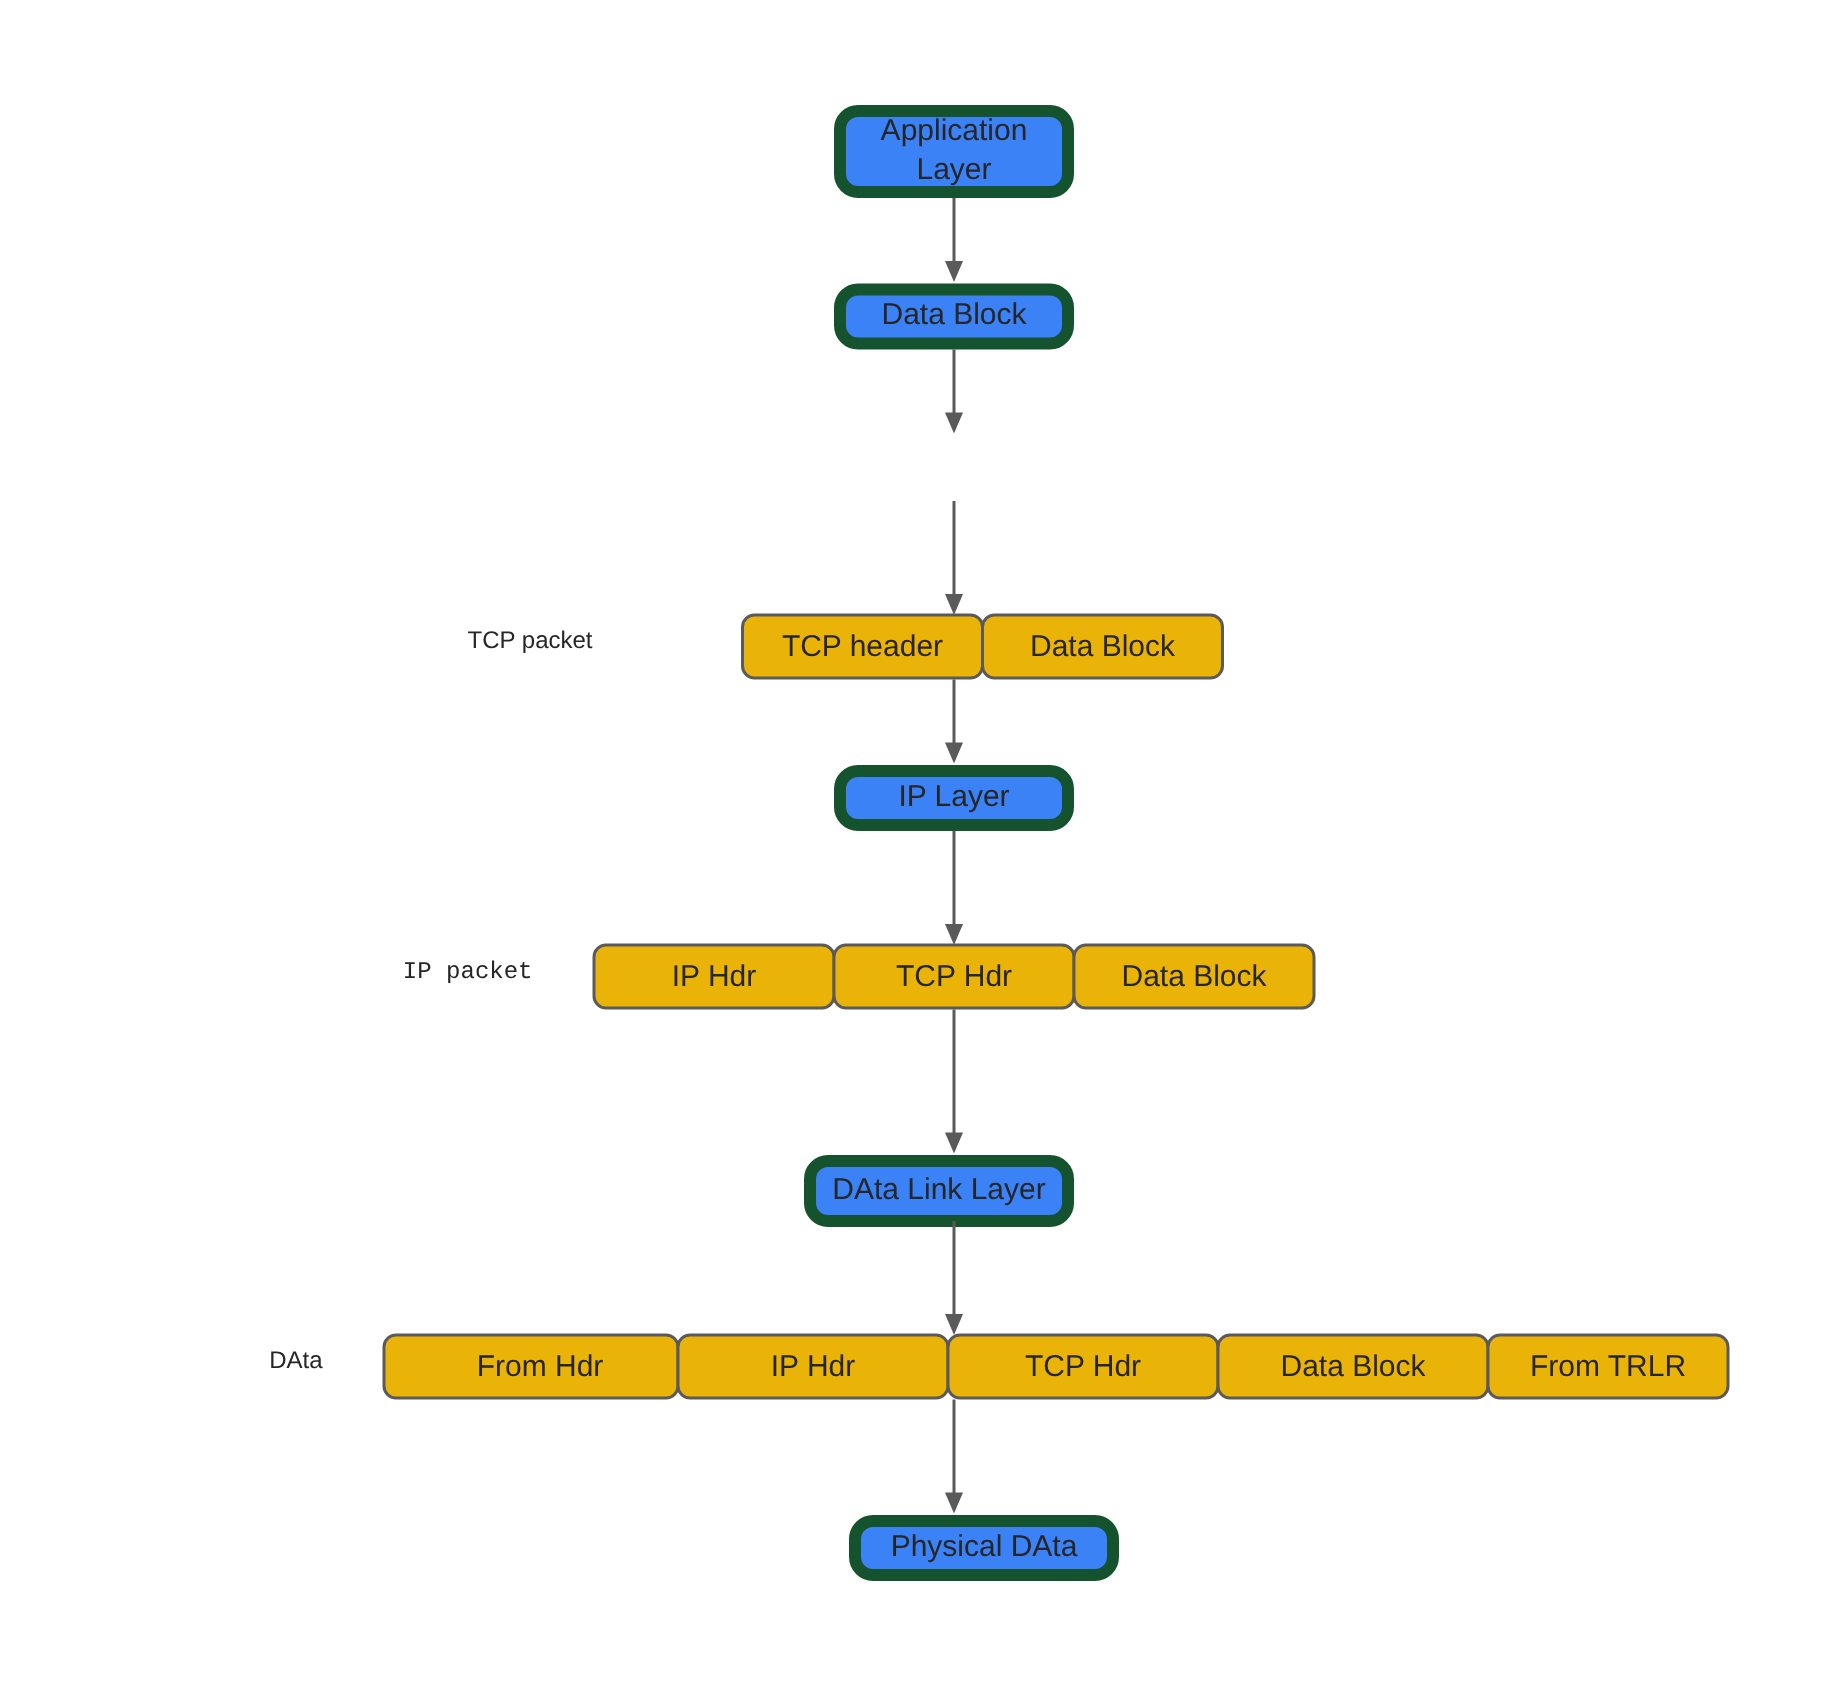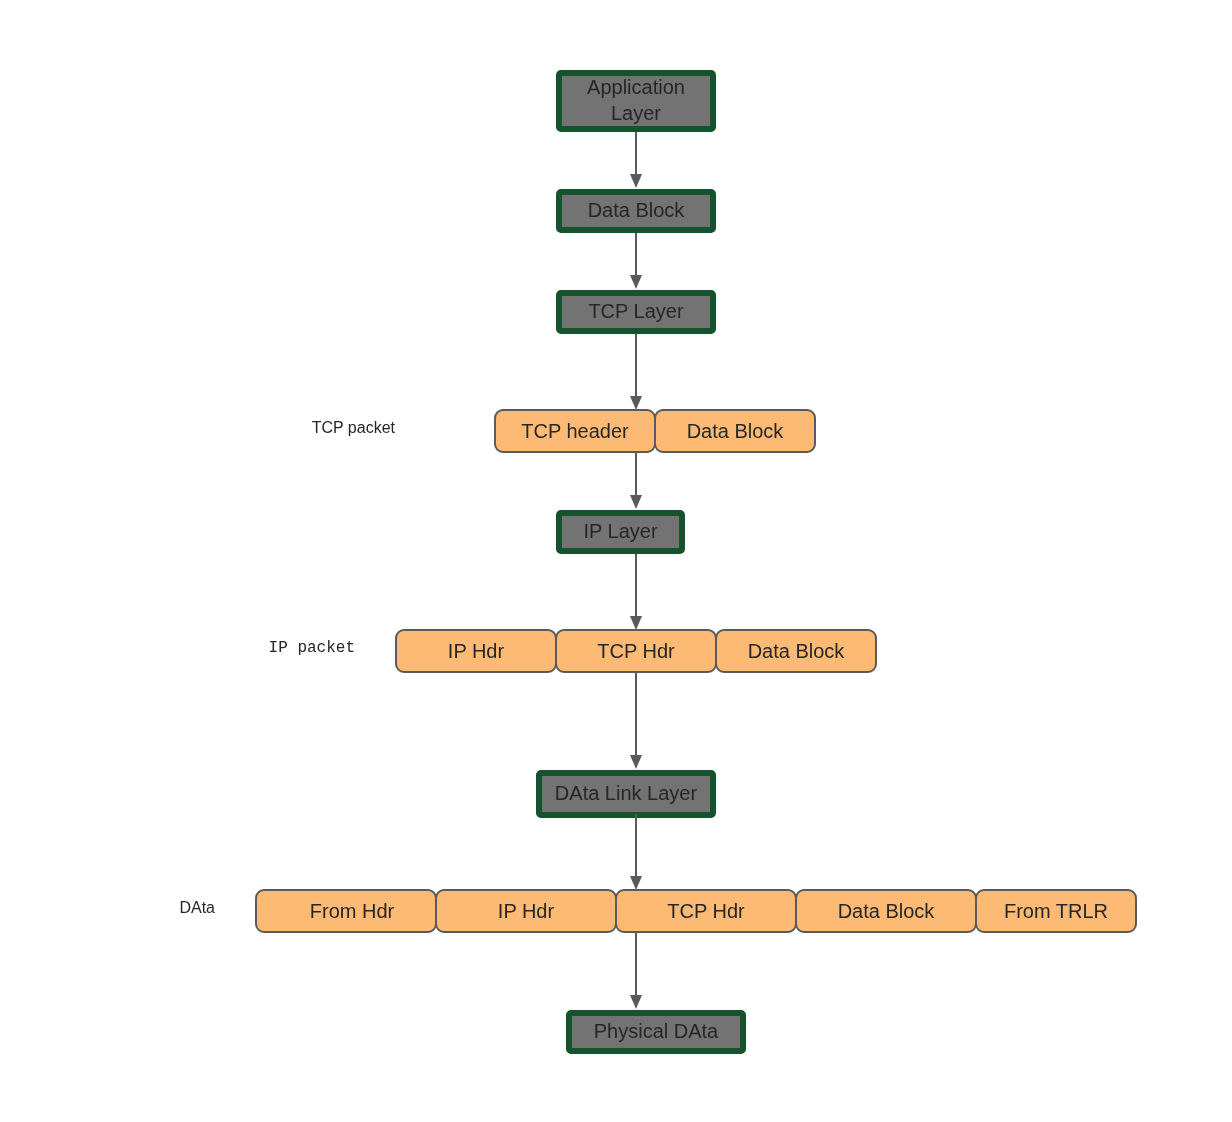--- a/index.html
+++ b/index.html
@@ -18,23 +18,23 @@
     width: 1232px;
     height: 1122px;
     background: #ffffff;
     overflow: hidden;
   }
 
   
   .node {
     position: absolute;
     box-sizing: border-box;
-    border: 6px solid #14532d;
-    border-radius: 5px;
-    background: #737373;
+    border: 8px solid #14532d;
+    border-radius: 16px;
+    background: #3b82f6;
     display: flex;
     align-items: center;
     justify-content: center;
     text-align: center;
     font-size: 20px;
     line-height: 1.28;
     color: #262626;
     white-space: pre-line;
   }
 
@@ -42,21 +42,21 @@
   .strip {
     position: absolute;
     display: flex;
     align-items: stretch;
     height: 44px;
   }
   .strip .seg {
     box-sizing: border-box;
     border: 2px solid #5a5a5a;
     border-radius: 9px;
-    background: #fdba74;
+    background: #eab308;
     display: flex;
     align-items: center;
     justify-content: center;
     font-size: 20px;
     color: #262626;
     margin-right: -2px;
     position: relative;
   }
   .strip .seg:last-child { margin-right: 0; }
 
@@ -95,40 +95,39 @@
     <polygon points="10,56 4,42 16,42"></polygon>
   </svg>
 
   <div class="node" style="left:556px; top:189px; width:160px; height:44px;">Data Block</div>
 
   <svg class="connector" style="left:626px; top:233px; width:20px; height:57px;" viewBox="0 0 20 57">
     <line x1="10" y1="0" x2="10" y2="47"></line>
     <polygon points="10,56 4,42 16,42"></polygon>
   </svg>
 
-  <div class="node" style="left:556px; top:290px; width:160px; height:44px;">TCP Layer</div>
 
   <svg class="connector" style="left:626px; top:334px; width:20px; height:77px;" viewBox="0 0 20 77">
     <line x1="10" y1="0" x2="10" y2="67"></line>
     <polygon points="10,76 4,62 16,62"></polygon>
   </svg>
 
   <div class="row-label" style="left:195px; top:419px; width:200px;">TCP packet</div>
 
   <div class="strip" style="left:494px; top:409px;">
     <div class="seg" style="width:162px;">TCP header</div>
     <div class="seg" style="width:162px;">Data Block</div>
   </div>
 
   <svg class="connector" style="left:626px; top:453px; width:20px; height:57px;" viewBox="0 0 20 57">
     <line x1="10" y1="0" x2="10" y2="47"></line>
     <polygon points="10,56 4,42 16,42"></polygon>
   </svg>
 
-  <div class="node" style="left:556px; top:510px; width:129px; height:44px;">IP Layer</div>
+  <div class="node" style="left:556px; top:510px; width:160px; height:44px;">IP Layer</div>
 
   <svg class="connector" style="left:626px; top:554px; width:20px; height:77px;" viewBox="0 0 20 77">
     <line x1="10" y1="0" x2="10" y2="67"></line>
     <polygon points="10,76 4,62 16,62"></polygon>
   </svg>
 
   <div class="row-label" style="left:155px; top:639px; width:200px;font-family:Liberation Mono, monospace;">IP packet</div>
 
   <div class="strip" style="left:395px; top:629px;">
     <div class="seg" style="width:162px;">IP Hdr</div>
@@ -144,21 +143,21 @@
   <div class="node" style="left:536px; top:770px; width:180px; height:48px;">DAta Link Layer</div>
 
   <svg class="connector" style="left:626px; top:814px; width:20px; height:77px;" viewBox="0 0 20 77">
     <line x1="10" y1="0" x2="10" y2="67"></line>
     <polygon points="10,76 4,62 16,62"></polygon>
   </svg>
 
   <div class="row-label" style="left:95px; top:899px; width:120px;">DAta</div>
 
   <div class="strip" style="left:255px; top:889px;">
-    <div class="seg" style="width:182px;padding-left:12px;">From Hdr</div>
+    <div class="seg" style="width:198px;padding-left:12px;">From Hdr</div>
     <div class="seg" style="width:182px;">IP Hdr</div>
     <div class="seg" style="width:182px;">TCP Hdr</div>
     <div class="seg" style="width:182px;">Data Block</div>
     <div class="seg" style="width:162px;">From TRLR</div>
   </div>
 
   <svg class="connector" style="left:626px; top:933px; width:20px; height:77px;" viewBox="0 0 20 77">
     <line x1="10" y1="0" x2="10" y2="67"></line>
     <polygon points="10,76 4,62 16,62"></polygon>
   </svg>

